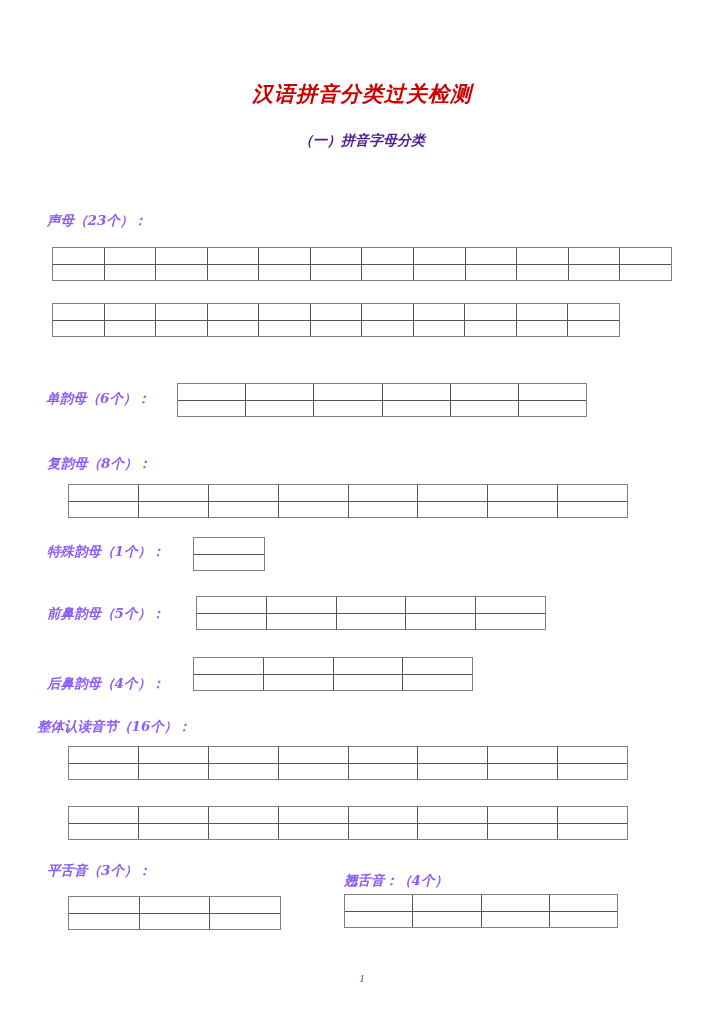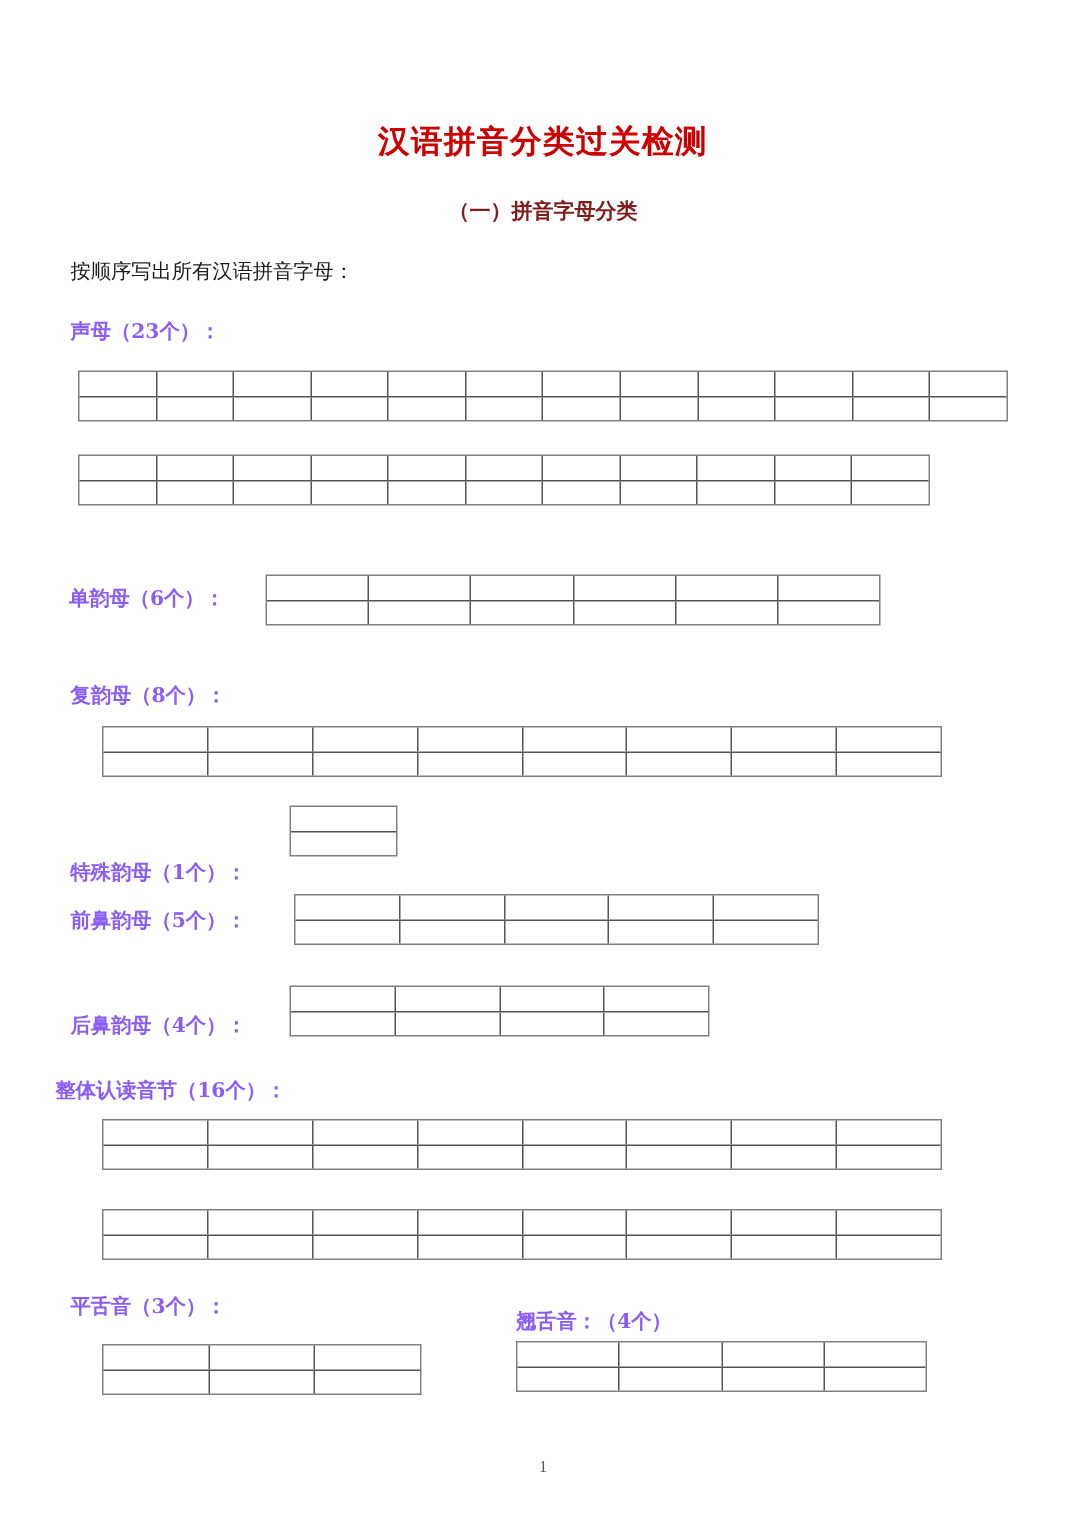--- a/index.html
+++ b/index.html
@@ -15,20 +15,21 @@
     color: #000000;
     overflow: hidden;
   }
 
   .page {
     position: absolute;
     left: 0; top: 0;
     width: 720px;
     height: 1024px;
     background: #ffffff;
+    font-style: italic;
   }
 
   
   .doc-title {
     position: absolute;
     left: 0;
     top: 80px;
     width: 724px;
     text-align: center;
     font-family: "DejaVu Sans", "Liberation Sans", sans-serif;
@@ -40,21 +41,21 @@
   }
   .doc-subtitle {
     position: absolute;
     left: 0;
     top: 132px;
     width: 724px;
     text-align: center;
     font-family: "DejaVu Sans", "Liberation Sans", sans-serif;
     font-weight: bold;
     font-size: 14px;
-    color: #7f1d1d;
+    color: #4c1d95;
     white-space: nowrap;
   }
 
   
   .instruction {
     position: absolute;
     left: 47px;
     top: 172px;
     font-family: "DejaVu Sans", "Liberation Sans", sans-serif;
     font-size: 13.5px;
@@ -111,21 +112,20 @@
 </style>
 </head>
 <body>
 
 <div class="page">
 
   <div class="doc-title">汉语拼音分类过关检测</div>
 
   <div class="doc-subtitle">（一）拼音字母分类</div>
 
-  <div class="instruction">按顺序写出所有汉语拼音字母：</div>
 
   <div class="sec-label" style="left:47px; top:212px;">声母（23个）：</div>
   <div class="grid" id="grid-shengmu-1" style="left:52px; top:247px; width:620px; height:34px;">
       <div class="grow">
         <div class="gcell"></div>
         <div class="gcell"></div>
         <div class="gcell"></div>
         <div class="gcell"></div>
         <div class="gcell"></div>
         <div class="gcell"></div>
@@ -217,21 +217,21 @@
         <div class="gcell"></div>
         <div class="gcell"></div>
         <div class="gcell"></div>
         <div class="gcell"></div>
         <div class="gcell"></div>
         <div class="gcell"></div>
         <div class="gcell"></div>
       </div>
     </div>
 
-  <div class="sec-label" style="left:47px; top:573px;">特殊韵母（1个）：</div>
+  <div class="sec-label" style="left:47px; top:543px;">特殊韵母（1个）：</div>
   <div class="grid" id="grid-teshuyunmu" style="left:193px; top:537px; width:72px; height:34px;">
       <div class="grow">
         <div class="gcell"></div>
       </div>
       <div class="grow">
         <div class="gcell"></div>
       </div>
     </div>
 
   <div class="sec-label" style="left:47px; top:605px;text-align:center;">前鼻韵母（5个）：</div>

